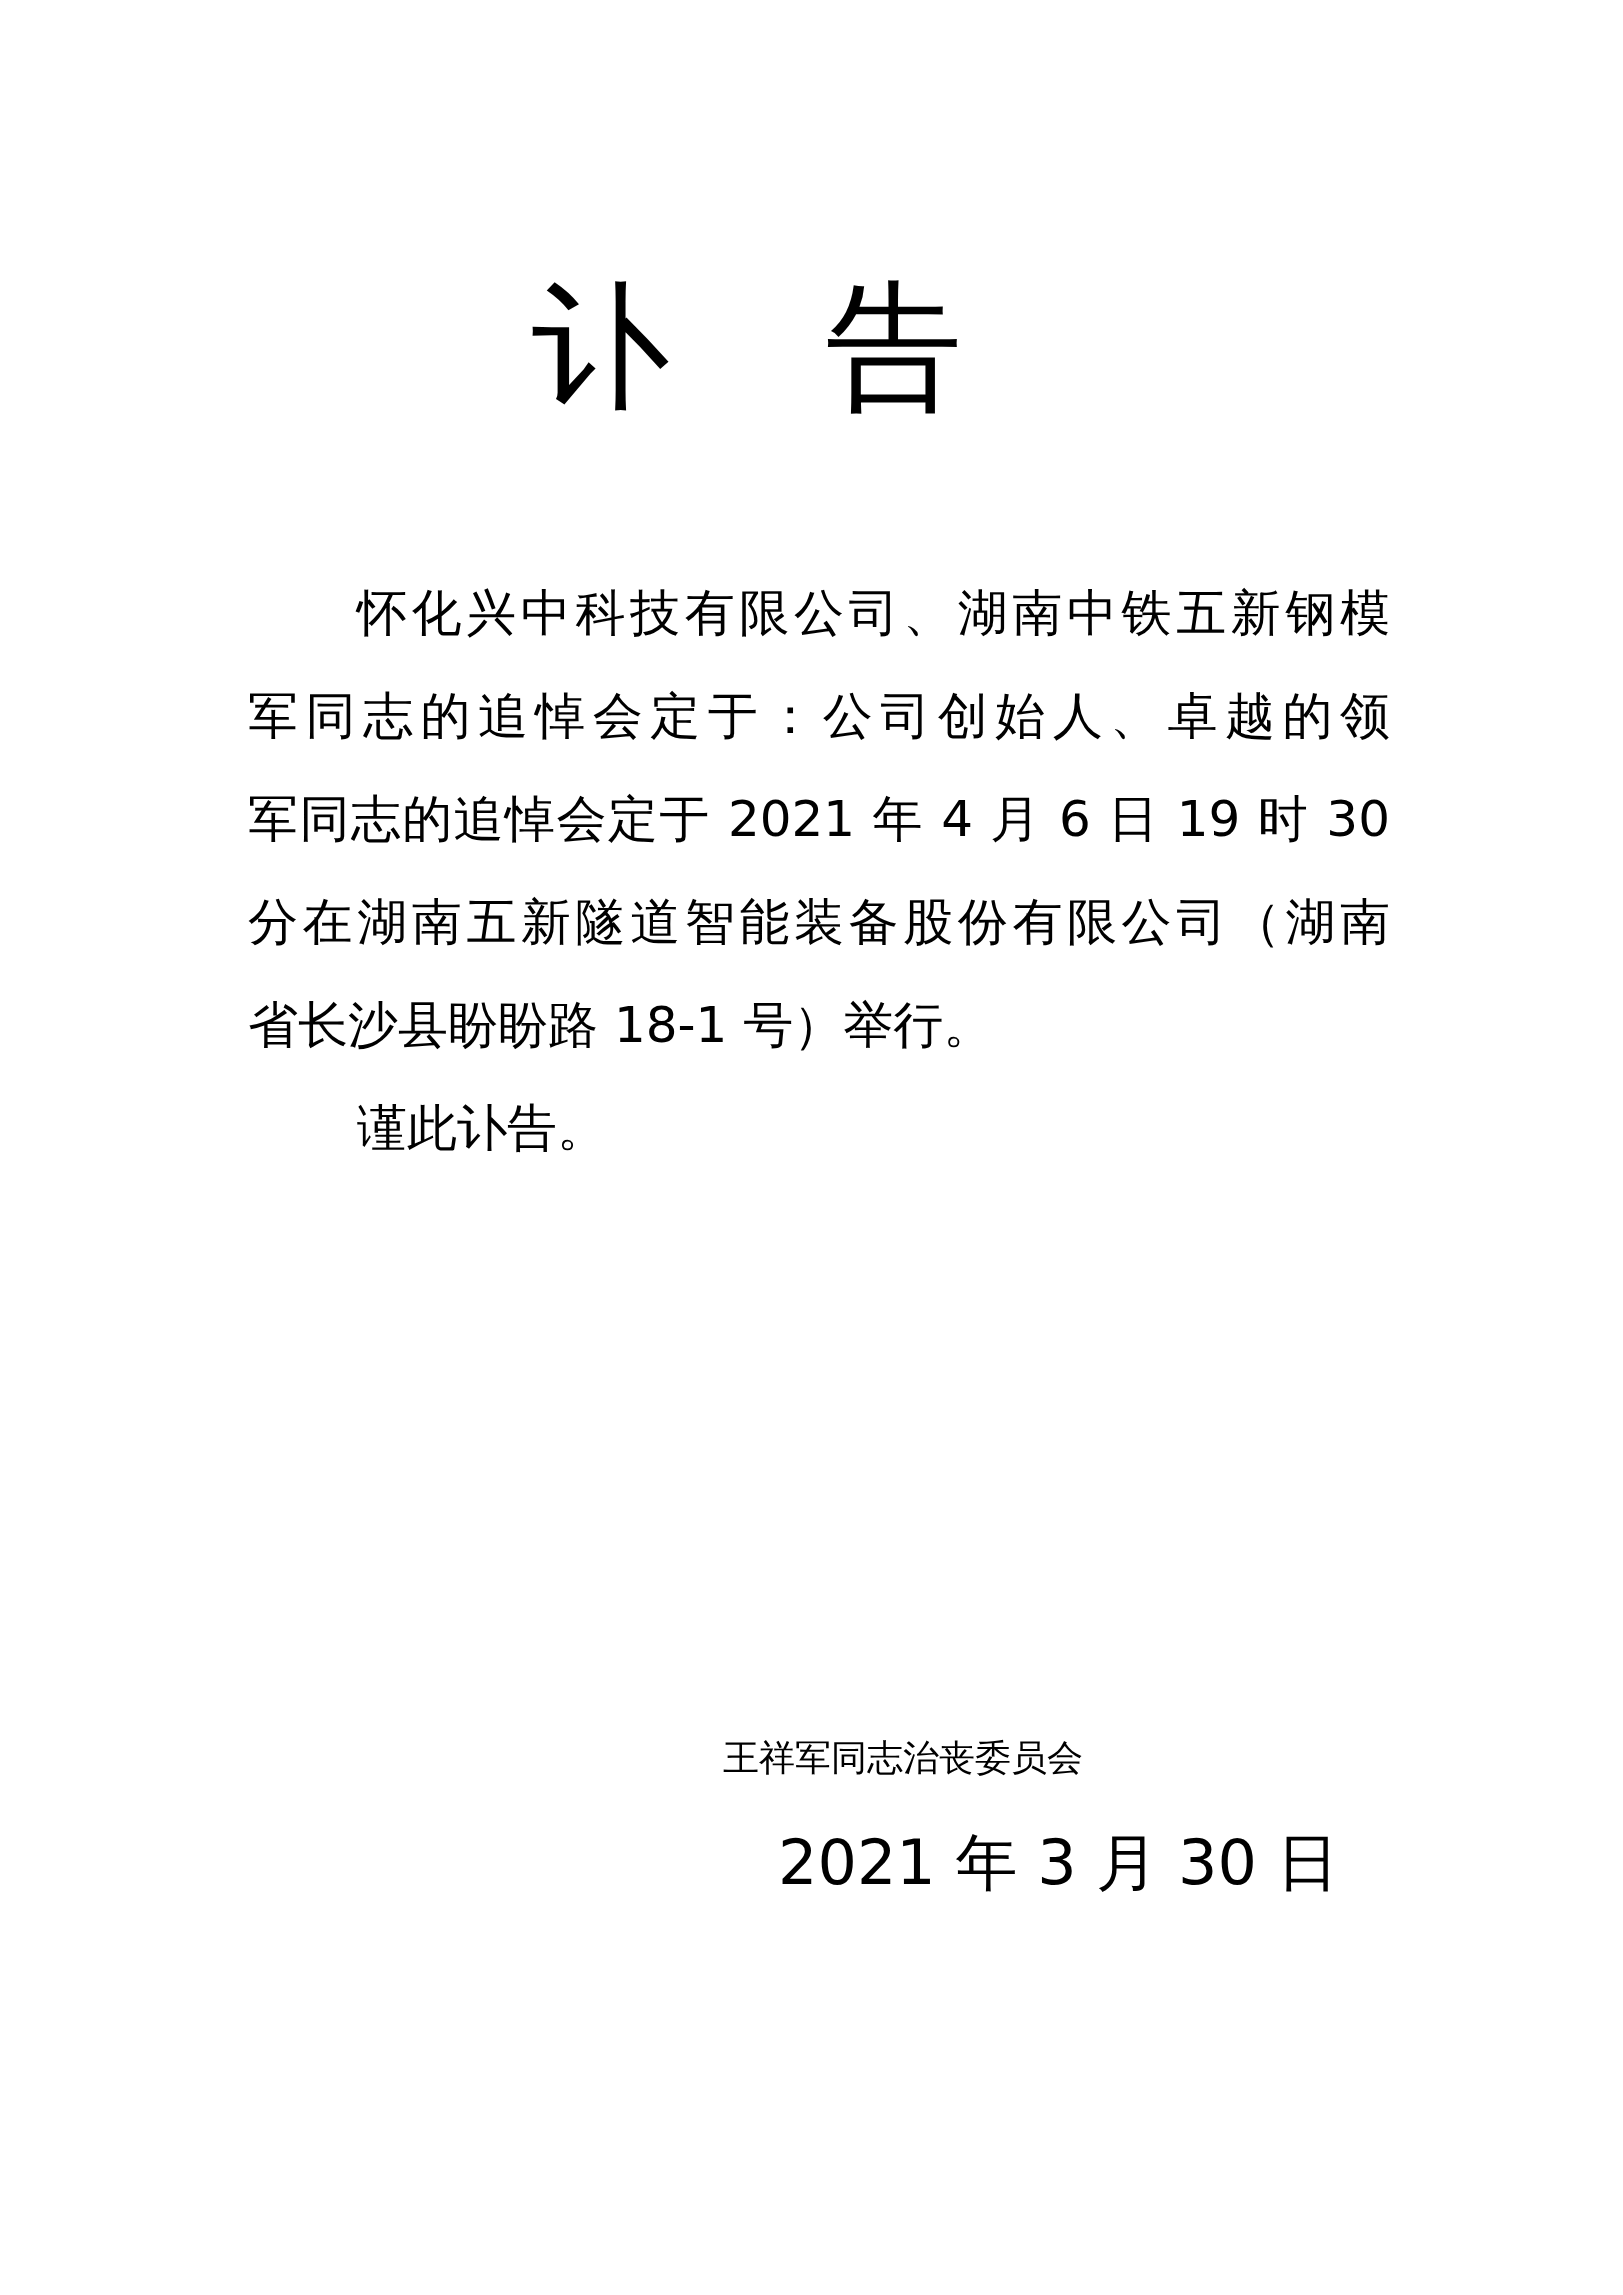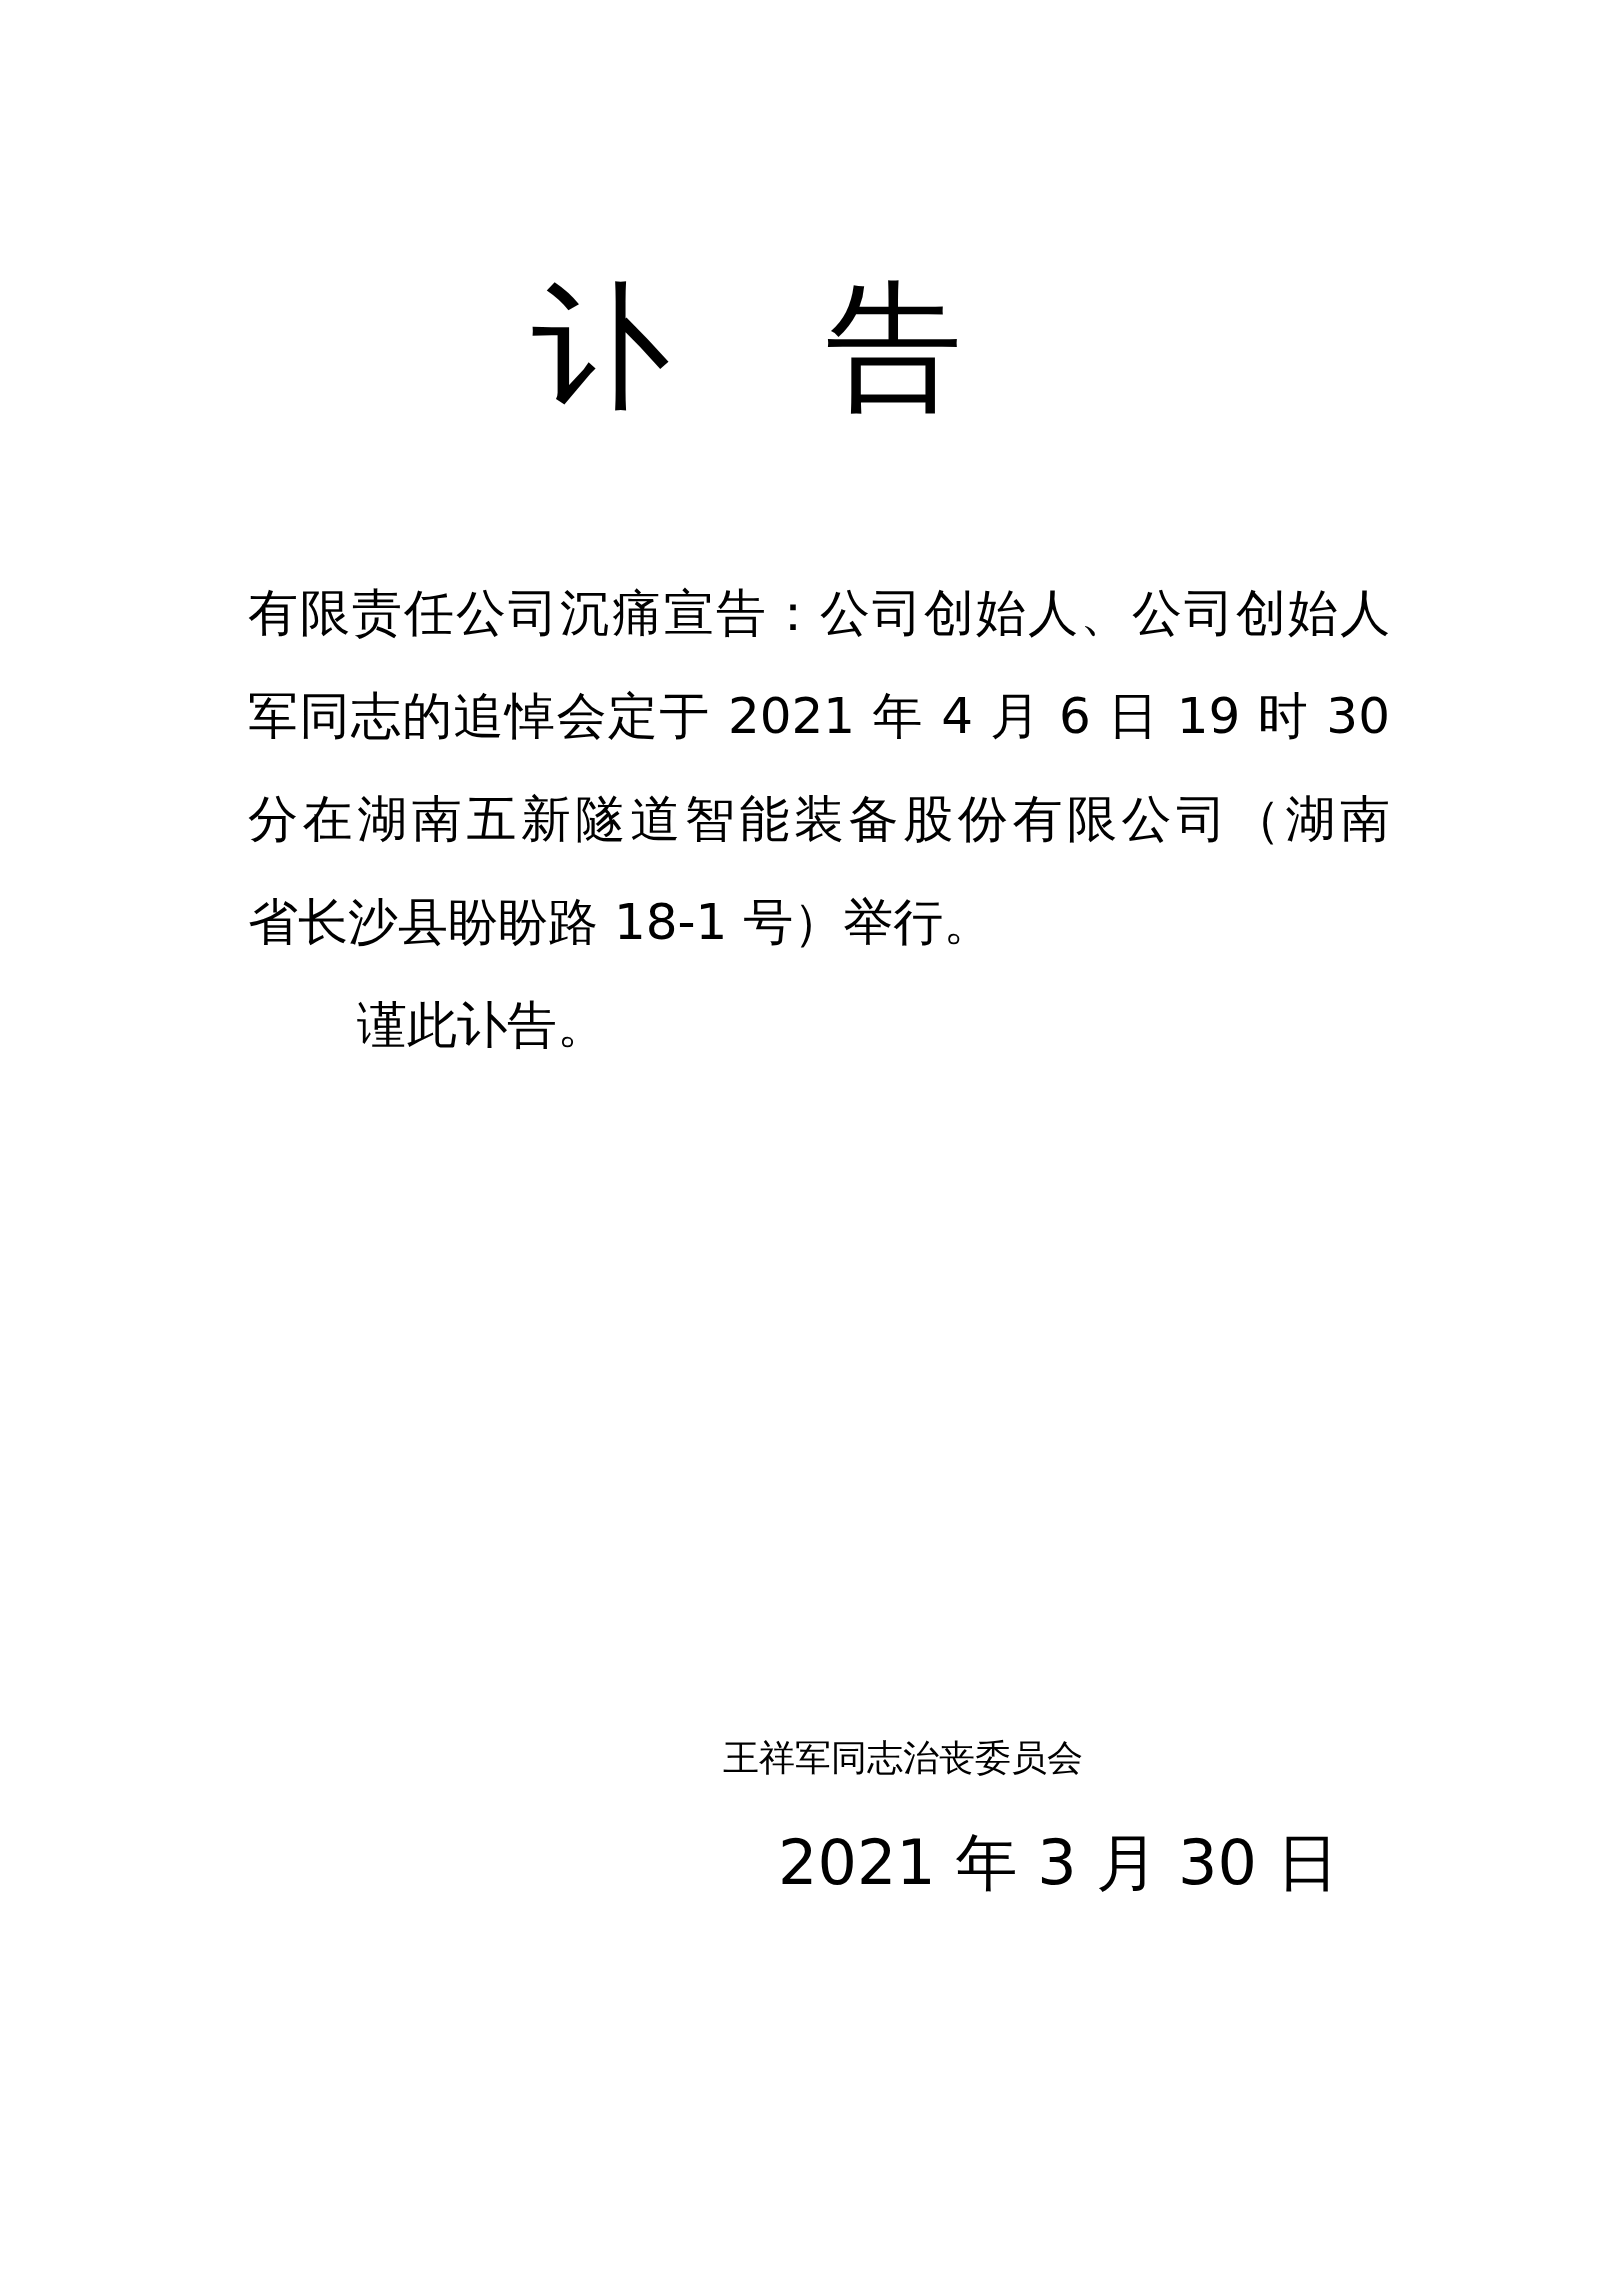--- a/index.html
+++ b/index.html
@@ -18,21 +18,22 @@
   .date { position: absolute; left: 778px; top: 1823px; font-size: 62px; line-height: 79px; white-space: nowrap; }
 </style>
 </head>
 <body>
 
 <div class="title">
   <span>讣</span><span class="gap"></span><span>告</span>
 </div>
 
 <div class="body">
-  <span class="line">有限责任公司沉痛宣告：公司创始人、公司创始人</span>
+  <span class="line indent">怀化兴中科技有限公司、湖南中铁五新钢模</span>
+  <span class="line">军同志的追悼会定于：公司创始人、卓越的领</span>
   <span class="line">军同志的追悼会定于 2021 年 4 月 6 日 19 时 30</span>
   <span class="line">分在湖南五新隧道智能装备股份有限公司（湖南</span>
   <span class="line last">省长沙县盼盼路 18-1 号）举行。</span>
   <span class="line last indent">谨此讣告。</span>
 </div>
 
 <div class="sig">王祥军同志治丧委员会</div>
 <div class="date">2021 年 3 月 30 日</div>
 
 

